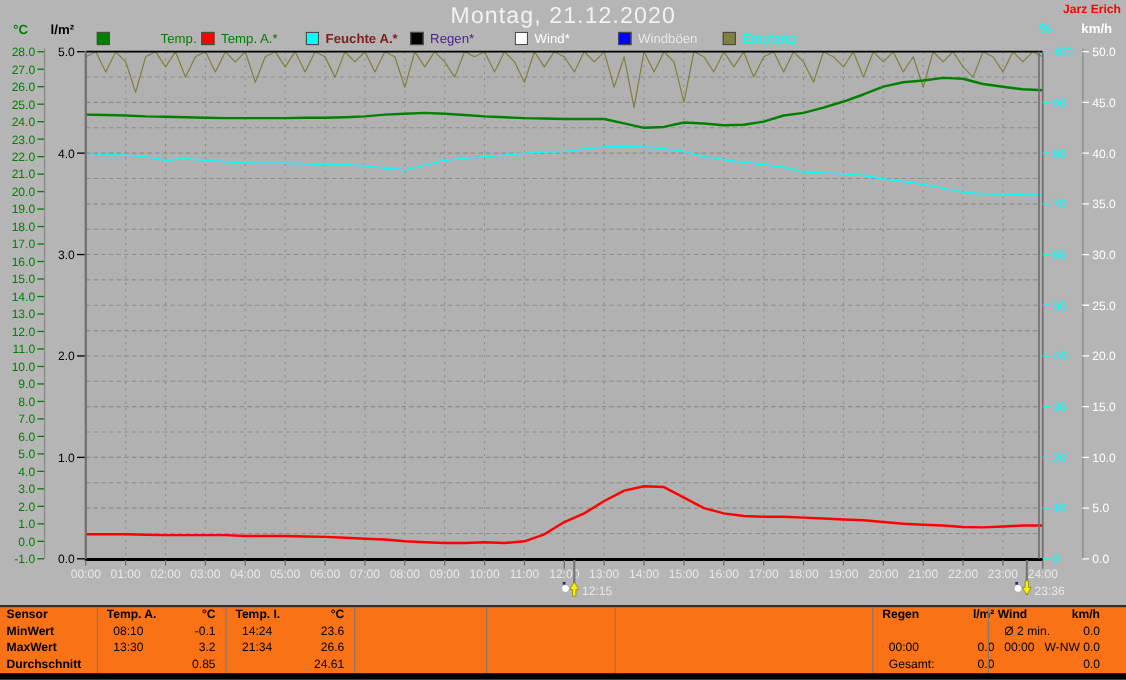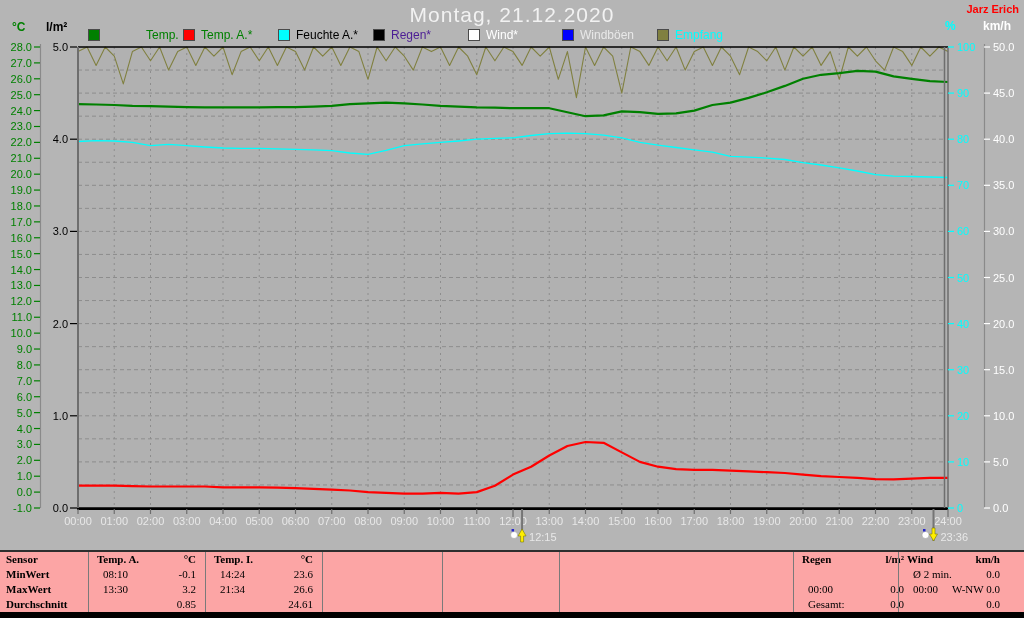--- a/index.html
+++ b/index.html
@@ -9,22 +9,22 @@
   .user{position:absolute;top:3px;right:5px;color:#ff0000;font-size:11px;font-weight:bold;}
   .unit-label{position:absolute;font-size:12px;font-weight:bold;}
   #unit-temp{left:12px;top:20px;color:#008000;}
   #unit-rain{left:46px;top:20px;color:#000000;}
   #unit-hum{left:945px;top:19px;color:#00ffff;}
   #unit-wind{left:983px;top:19px;color:#ffffff;}
   #legend{position:absolute;top:28px;left:0;width:1024px;height:15px;}
   .legend-item{position:absolute;top:0;display:flex;align-items:center;font-size:12px;white-space:nowrap;}
   .legend-swatch{width:10px;height:10px;border:1px solid #4a4a4a;margin-right:6px;flex:none;}
   #chart{position:absolute;top:0;left:0;}
-  #stats-table{position:absolute;top:550px;left:0;width:1024px;height:62px;background:#fca5a5;
-               border-top:2px solid #2e2e2e;box-sizing:border-box;font-size:11px;color:#000;font-family:Liberation Serif, serif;}
+  #stats-table{position:absolute;top:550px;left:0;width:1024px;height:62px;background:#f97316;
+               border-top:2px solid #2e2e2e;box-sizing:border-box;font-size:11px;color:#000;}
   .tcol{position:absolute;top:0;bottom:0;box-sizing:border-box;}
   .tcol.sep{border-left:1px solid #7a7a7a;}
   .trow{height:15px;line-height:15px;display:flex;overflow:hidden;}
   .trow .t{padding-left:14px;white-space:nowrap;}
   .trow .v{margin-left:auto;padding-right:9px;white-space:nowrap;}
   .trow .h-name{padding-left:8px;font-weight:bold;}
   .trow .h-unit{margin-left:auto;padding-right:9px;font-weight:bold;}
   .trow.rowlabel{font-weight:bold;padding-left:6px;}
   #bottom-strip{position:absolute;top:612px;left:0;width:1024px;height:6px;background:#000;}
 </style>
@@ -278,21 +278,21 @@
       <div class="legend-item" style="left: 88px;">
         <span class="legend-swatch" style="background: rgb(0, 128, 0);"></span>
         <span style="color: rgb(0, 128, 0); margin-left: 40px;">Temp. I.*</span>
       </div>
       <div class="legend-item" style="left: 183px; align-items: center;">
         <span class="legend-swatch" style="background: rgb(255, 0, 0);"></span>
         <span style="color: rgb(0, 128, 0);">Temp. A.*</span>
       </div>
       <div class="legend-item" style="left: 278px;">
         <span class="legend-swatch" style="background: rgb(0, 255, 255);"></span>
-        <span style="color: #000000;">Feuchte A.*</span>
+        <span style="color: #7f1d1d; font-weight: bold;">Feuchte A.*</span>
       </div>
       <div class="legend-item" style="left: 373px;">
         <span class="legend-swatch" style="background: rgb(0, 0, 0);"></span>
         <span style="color: #4c1d95;">Regen*</span>
       </div>
       <div class="legend-item" style="left: 468px; text-align: center;">
         <span class="legend-swatch" style="background: rgb(255, 255, 255);"></span>
         <span style="color: rgb(255, 255, 255);">Wind*</span>
       </div>
       <div class="legend-item" style="left: 562px;">

